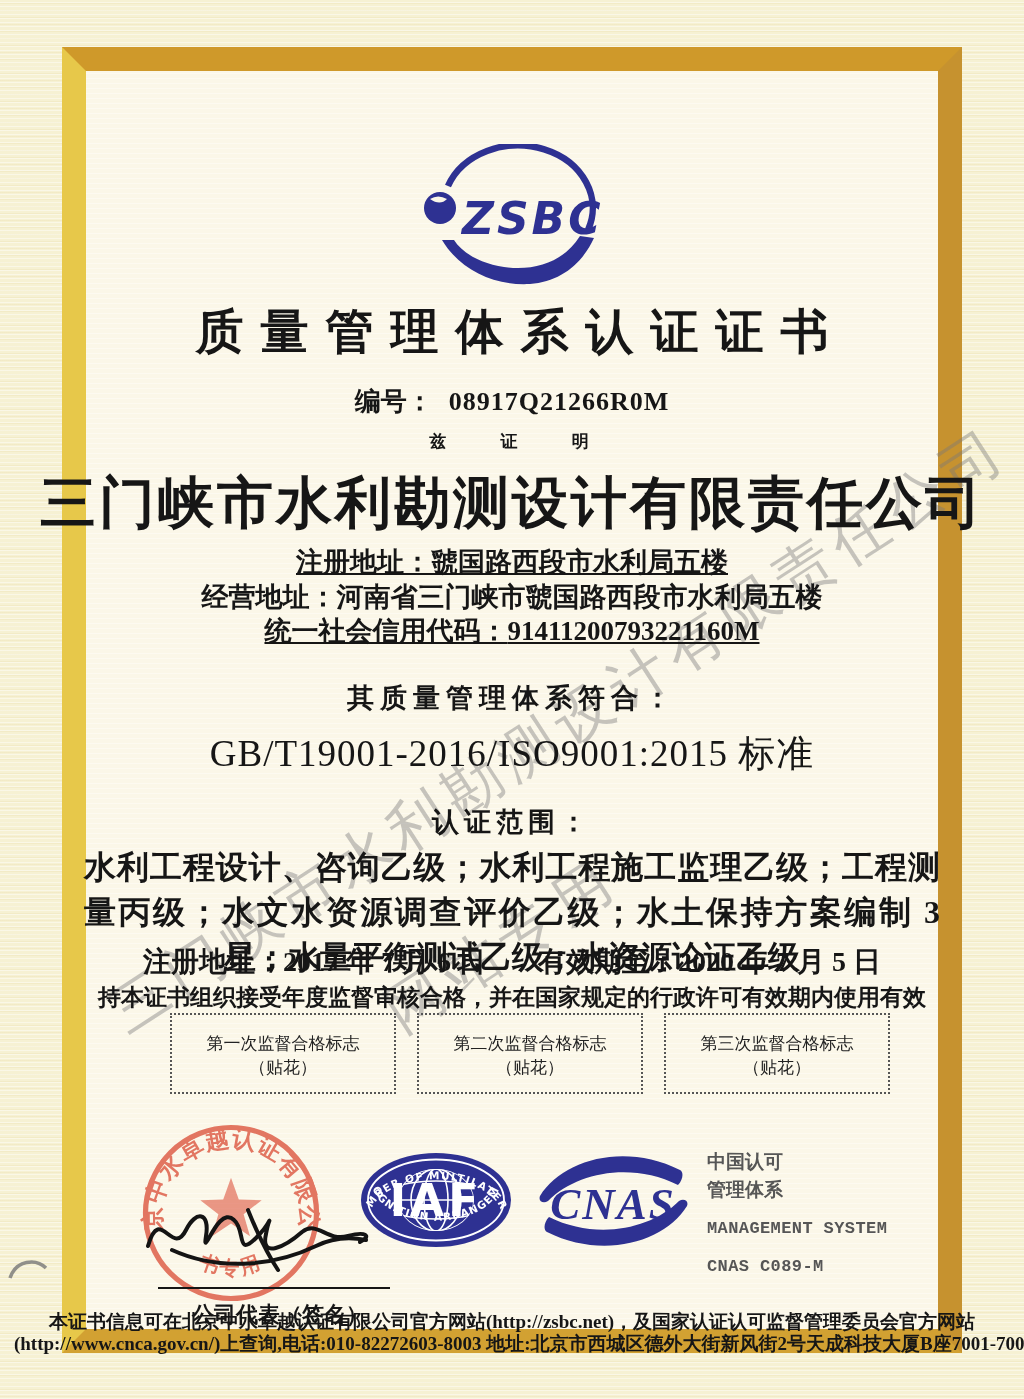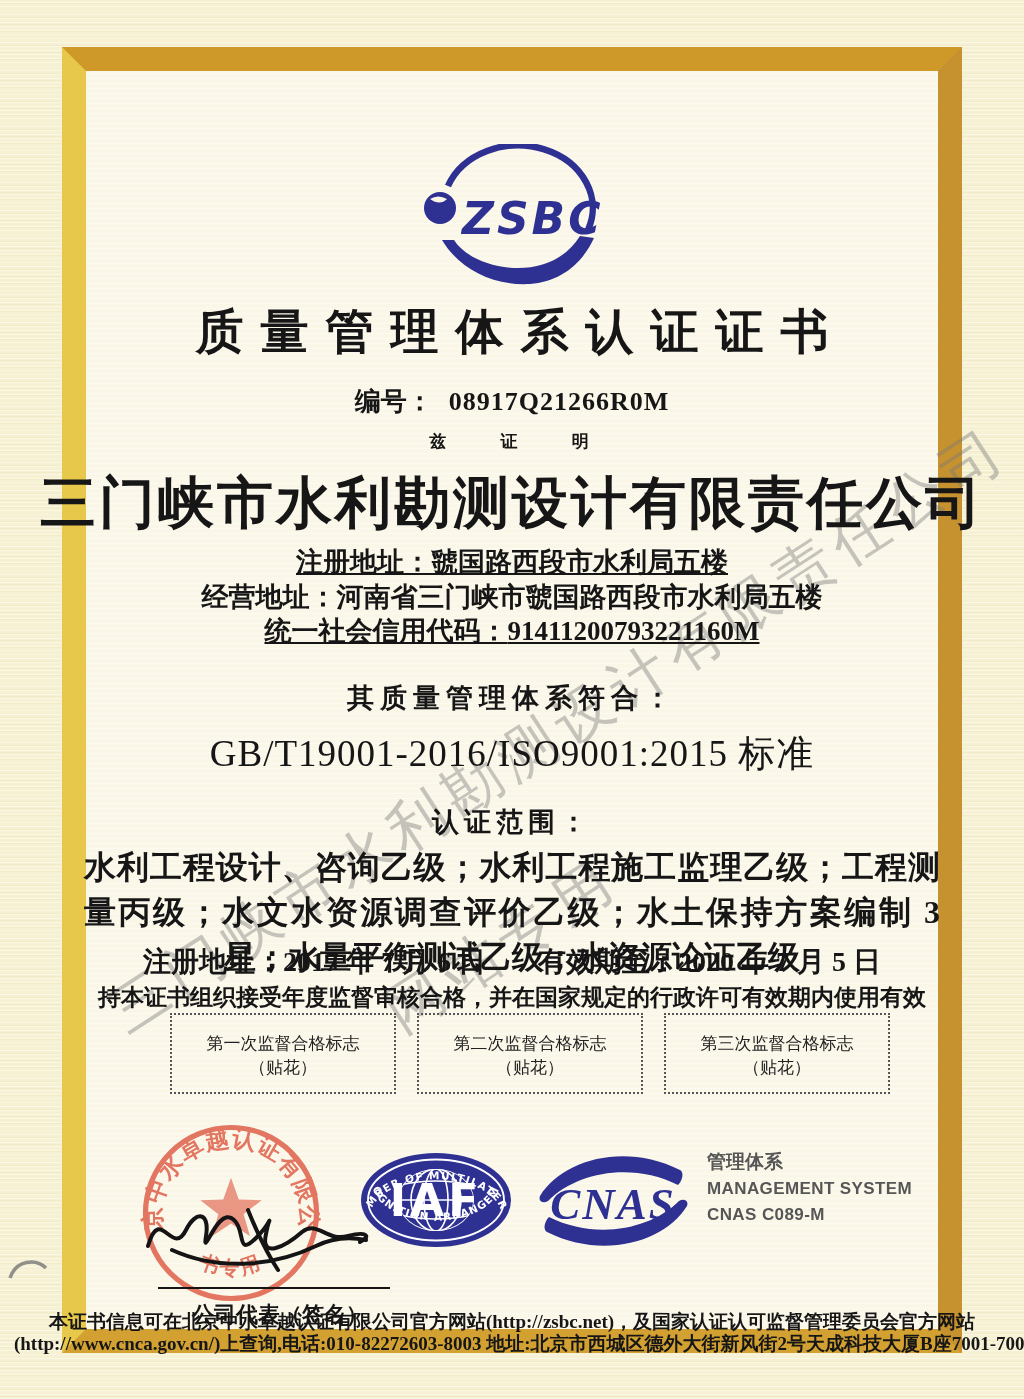--- a/index.html
+++ b/index.html
@@ -55,21 +55,21 @@
   }
   .seal{left:136px; top:1118px; z-index:6; opacity:.82;}
   .sig{left:120px; top:1186px; z-index:7;}
   .corner-mark{left:2px; top:1248px; z-index:7;}
   .sig-line{left:158px; top:1287px; width:232px; border-top:2.5px solid #151515; height:0; z-index:8;}
   .sig-label{left:160px; top:1292px; width:240px; text-align:center; font-size:22px; font-weight:700; z-index:8;margin-top:8px;}
   .iaf{left:360px; top:1152px; z-index:3;}
   .cnas{left:532px; top:1146px; z-index:3;}
   .accred{left:707px; top:1148px; z-index:3; color:#565656;}
   .accred .cn{font-size:19px; font-weight:600; line-height:28px;}
-  .accred .en{font-size:17px; font-weight:700; line-height:26px; font-family:Liberation Sans, sans-serif; letter-spacing:.4px;}
+  .accred .en{font-size:17px; font-weight:700; line-height:26px; font-family:Liberation Mono, monospace; letter-spacing:.4px;margin-top:12px;}
   .footer1{top:1309px; font-size:19px; font-weight:600; z-index:4; white-space:nowrap;}
   .footer2{top:1331px; font-size:19px; font-weight:600; z-index:4; white-space:nowrap; transform:translateX(12px);}
   svg text{font-family:"DejaVu Sans","Liberation Sans",sans-serif;}
   svg .serif{font-family:"Liberation Serif","DejaVu Serif",serif;}
 </style>
 </head>
 <body>
 
 <div class="page">
 
@@ -189,20 +189,21 @@
     </text>
   </svg>
 
   <svg class="abs cnas" width="163" height="110" viewBox="0 0 163 110">
     <path d="M 8,50 C 30,14 92,-4 148,24 C 152,26 151,34 146,39 C 100,16 45,26 16,55 C 11,58 6,55 8,50 Z" fill="#2e3192"></path>
     <path d="M 155,60 C 133,96 71,114 15,86 C 11,84 12,76 17,71 C 63,94 118,84 147,55 C 152,52 157,55 155,60 Z" fill="#2e3192"></path>
     <text x="81" y="73" text-anchor="middle" font-size="45" font-weight="700" font-style="italic" letter-spacing="2" fill="#2e3192" class="serif">CNAS</text>
   </svg>
 
   <div class="abs accred">
+    <div class="cn">中国认可</div>
     <div class="cn">管理体系</div>
     <div class="en">MANAGEMENT SYSTEM</div>
     <div class="en">CNAS C089-M</div>
   </div>
 
   <div class="abs ctr footer1">本证书信息可在北京中水卓越认证有限公司官方网站(http://zsbc.net)，及国家认证认可监督管理委员会官方网站</div>
   <div class="abs ctr footer2">(http://www.cnca.gov.cn/)上查询,电话:010-82272603-8003  地址:北京市西城区德外大街新风街2号天成科技大厦B座7001-7004</div>
 
 </div>
 

